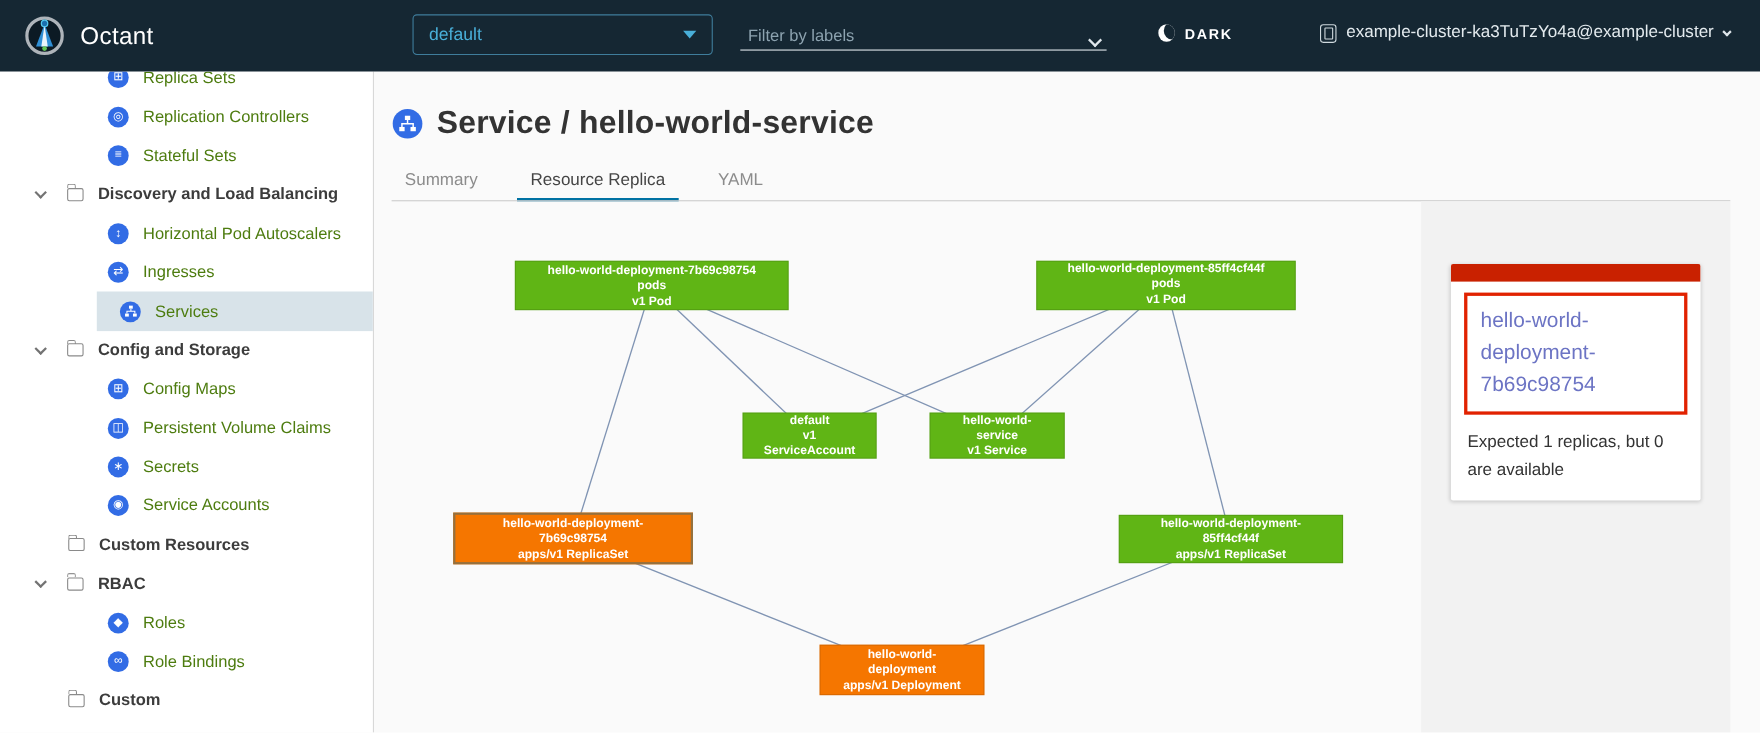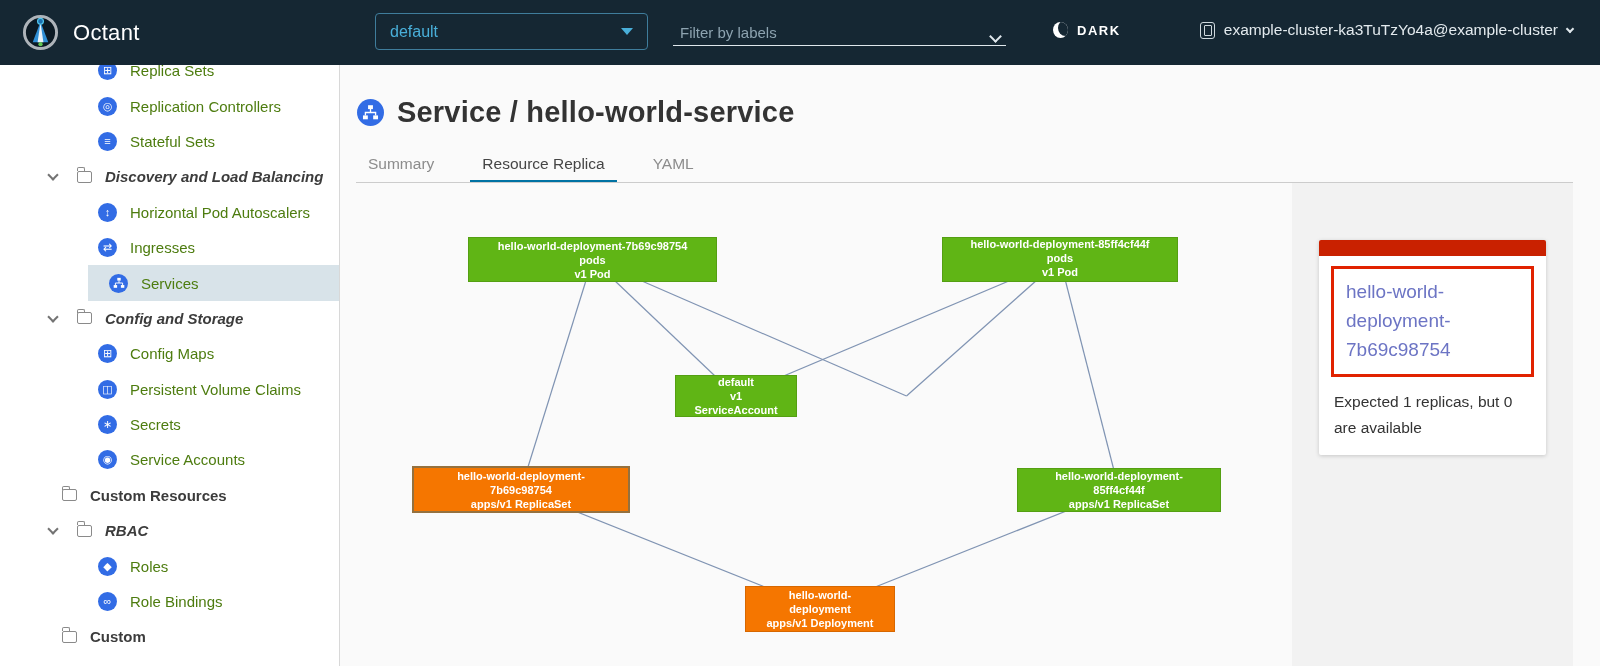--- a/index.html
+++ b/index.html
@@ -43,21 +43,21 @@
   .ctx-icon::after{content:'';position:absolute;left:3px;top:2px;width:6px;height:9px;border:1.5px solid #cfd9de;border-radius:1px;}
   .ctx-value{color:#e3eaee;font-size:15.5px;}
   .context .chev{width:6px;height:6px;margin-top:-3px;}
 
   
   .sidebar{position:absolute;left:0;top:65px;width:340px;bottom:0;background:#fff;border-right:1px solid #d8d8d8;overflow:hidden;z-index:10;}
   .nav-row{height:35.4px;display:flex;align-items:center;cursor:pointer;}
   .nav-row.clipped{margin-top:-12px;}
   .nav-row.resource{margin-left:88px;padding-left:10px;}
   .nav-row.selected{background:var(--nav-selected);padding-left:21px;}
-  .nav-row.section{padding-left:49px;font-style:italic;}
+  .nav-row.section{padding-left:33px;}
   .nav-row.folder-only{padding-left:62px;}
   .nav-chev{width:8px;height:8px;border-right:2px solid #737373;border-bottom:2px solid #737373;transform:rotate(45deg);margin:-3px 20px 0 0;flex:none;}
   .folder-icon{width:15px;height:12px;border:1.5px solid #8a8a8a;border-radius:2px;position:relative;flex:none;margin-right:13px;}
   .folder-icon::before{content:'';position:absolute;top:-4.5px;left:-1.5px;width:6px;height:3px;border:1.5px solid #8a8a8a;border-bottom:none;border-radius:2px 2px 0 0;}
   .res-icon{width:19px;height:19px;border-radius:50%;background:var(--icon-blue);color:#fff;flex:none;margin-right:13px;
     display:flex;align-items:center;justify-content:center;font-size:11px;line-height:1;}
   .res-icon svg{width:12px;height:12px;display:block;}
   .nav-label{font-size:15px;color:#4d7c0f;white-space:nowrap;}
   .nav-row.section .nav-label,.nav-row.folder-only .nav-label{font-weight:bold;color:#3c3c3c;}
 
@@ -245,20 +245,24 @@
         <span>v1 Pod</span>
       </div>
       <div class="g-node ok" style="left: 602px; top: 54px; width: 236px; height: 45px; justify-content: flex-end;">
         <span>hello-world-deployment-85ff4cf44f pods</span>
         <span>v1 Pod</span>
       </div>
       <div class="g-node ok" style="left: 335px; top: 192px; width: 122px; height: 42px;">
         <span>default</span>
         <span>v1 ServiceAccount</span>
       </div>
+      <div class="g-node ok" style="left: 505px; top: 192px; width: 123px; height: 42px;">
+        <span>hello-world-service</span>
+        <span>v1 Service</span>
+      </div>
       <div class="g-node warning selected" style="left: 72px; top: 283px; width: 218px; height: 47px;">
         <span>hello-world-deployment-7b69c98754</span>
         <span>apps/v1 ReplicaSet</span>
       </div>
       <div class="g-node ok" style="left: 677px; top: 285px; width: 204px; height: 44px;">
         <span>hello-world-deployment-85ff4cf44f</span>
         <span>apps/v1 ReplicaSet</span>
       </div>
       <div class="g-node warning" style="left: 405px; top: 403px; width: 150px; height: 46px;">
         <span>hello-world-deployment</span>

